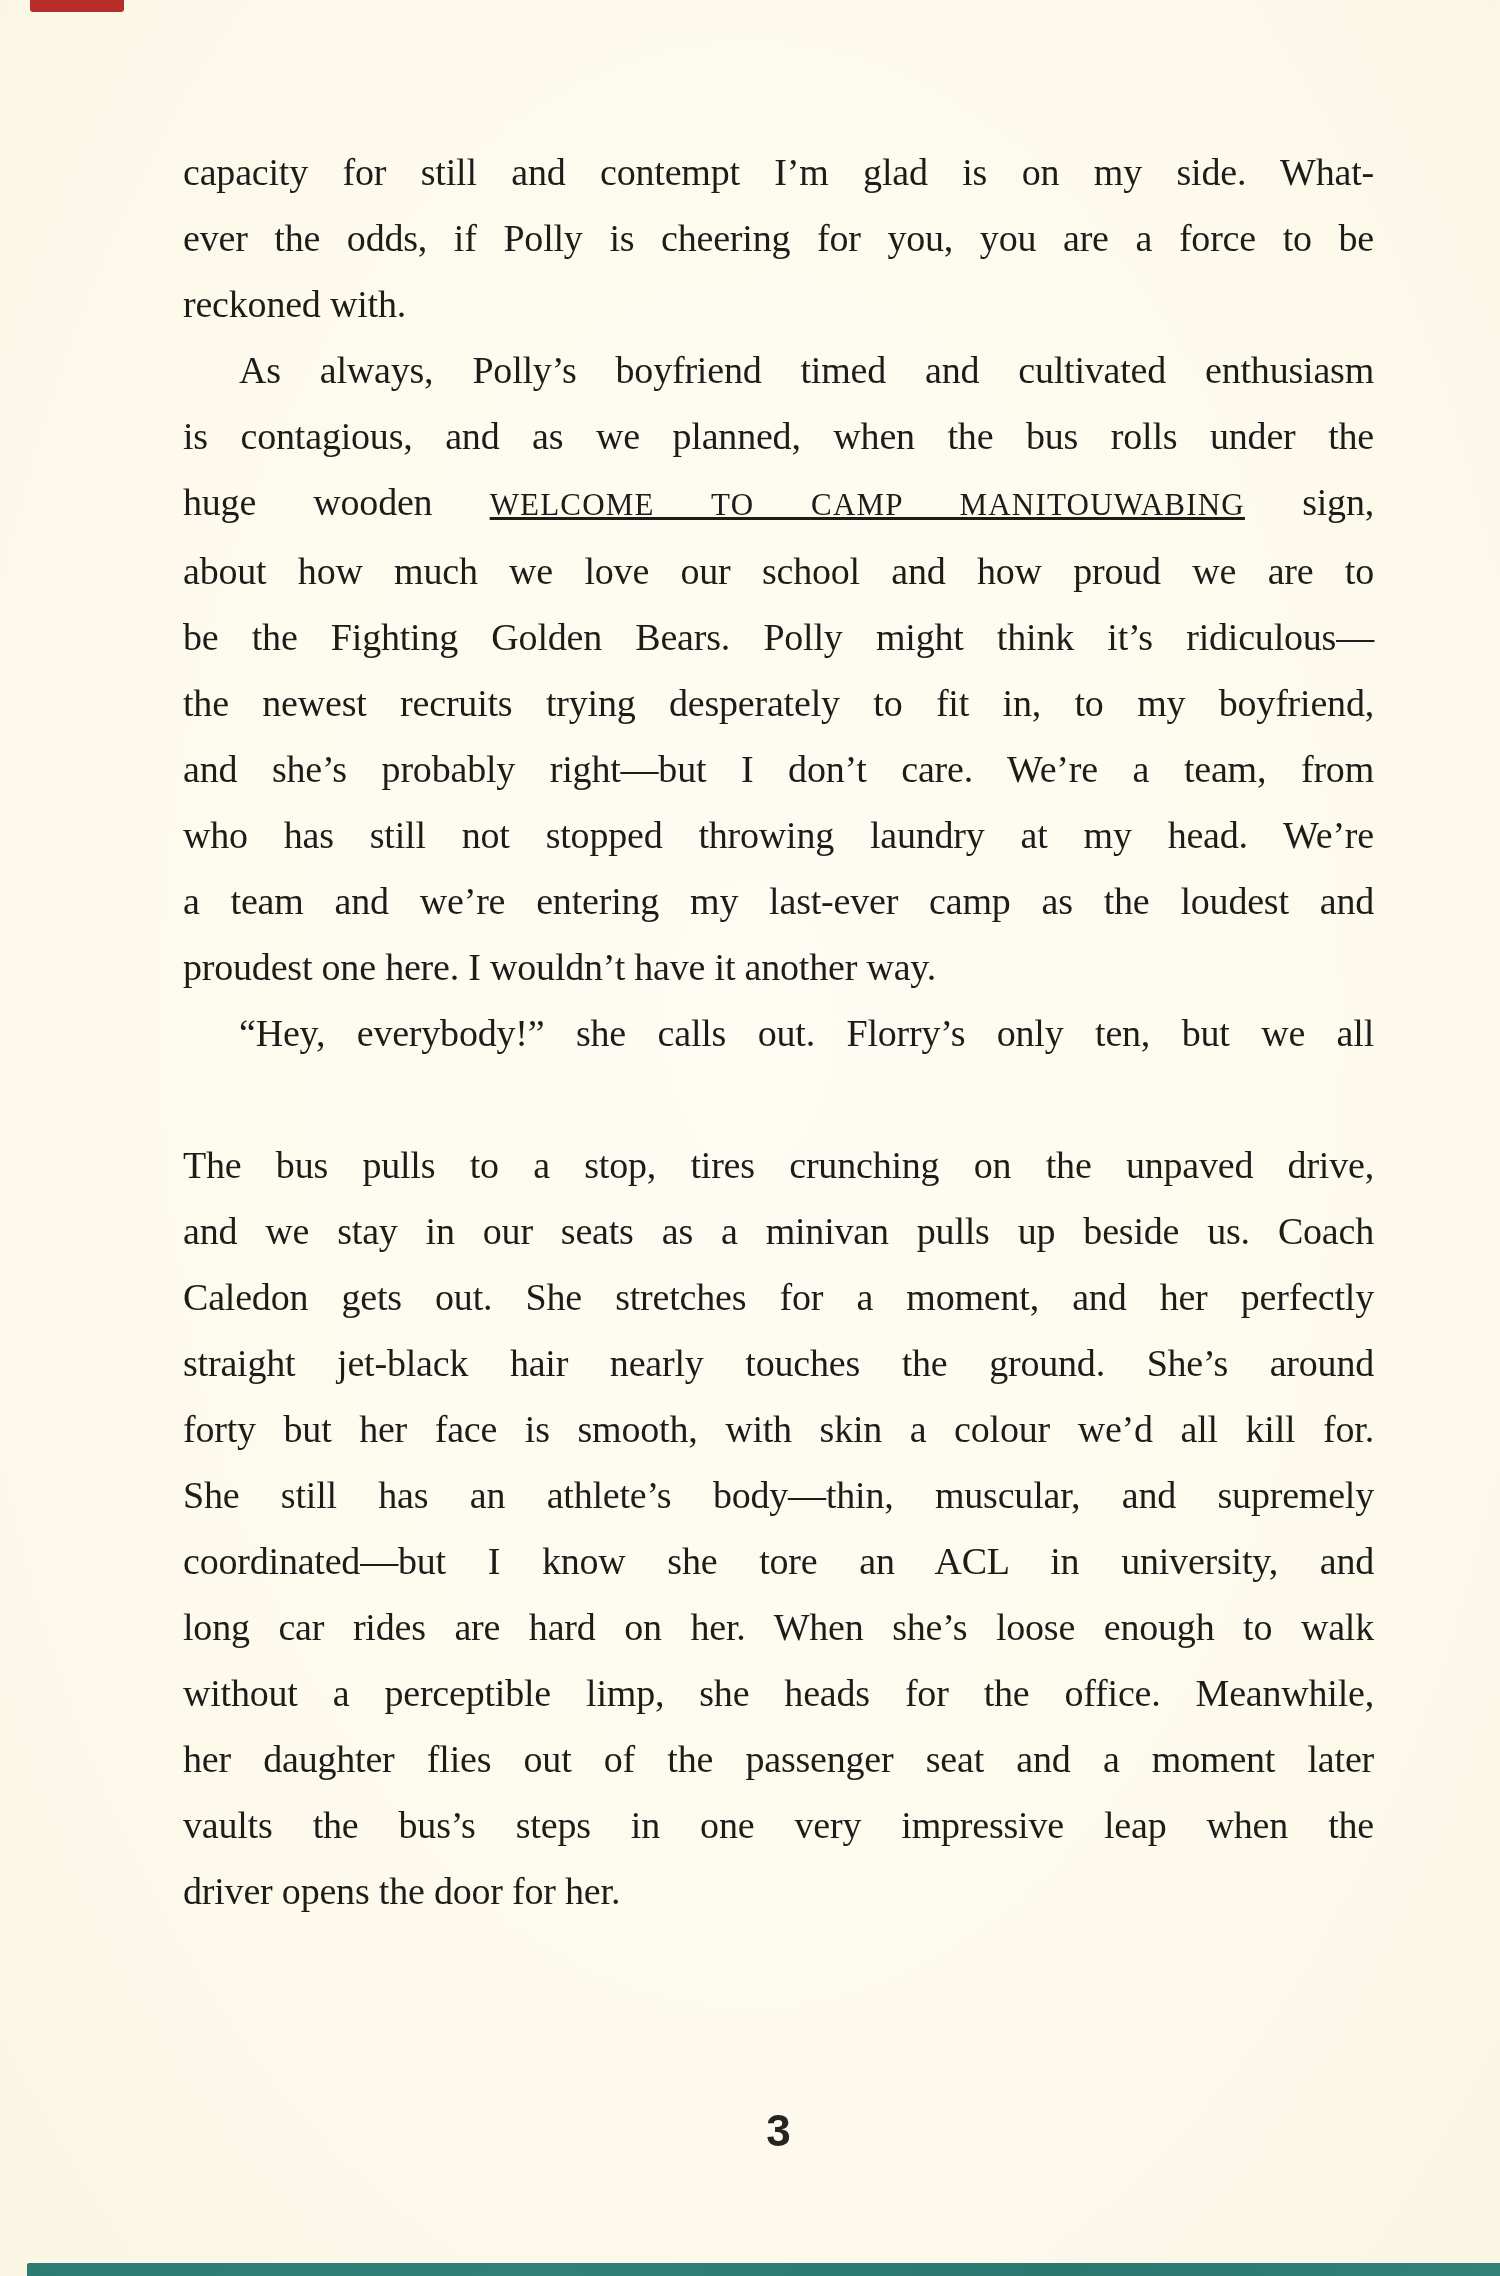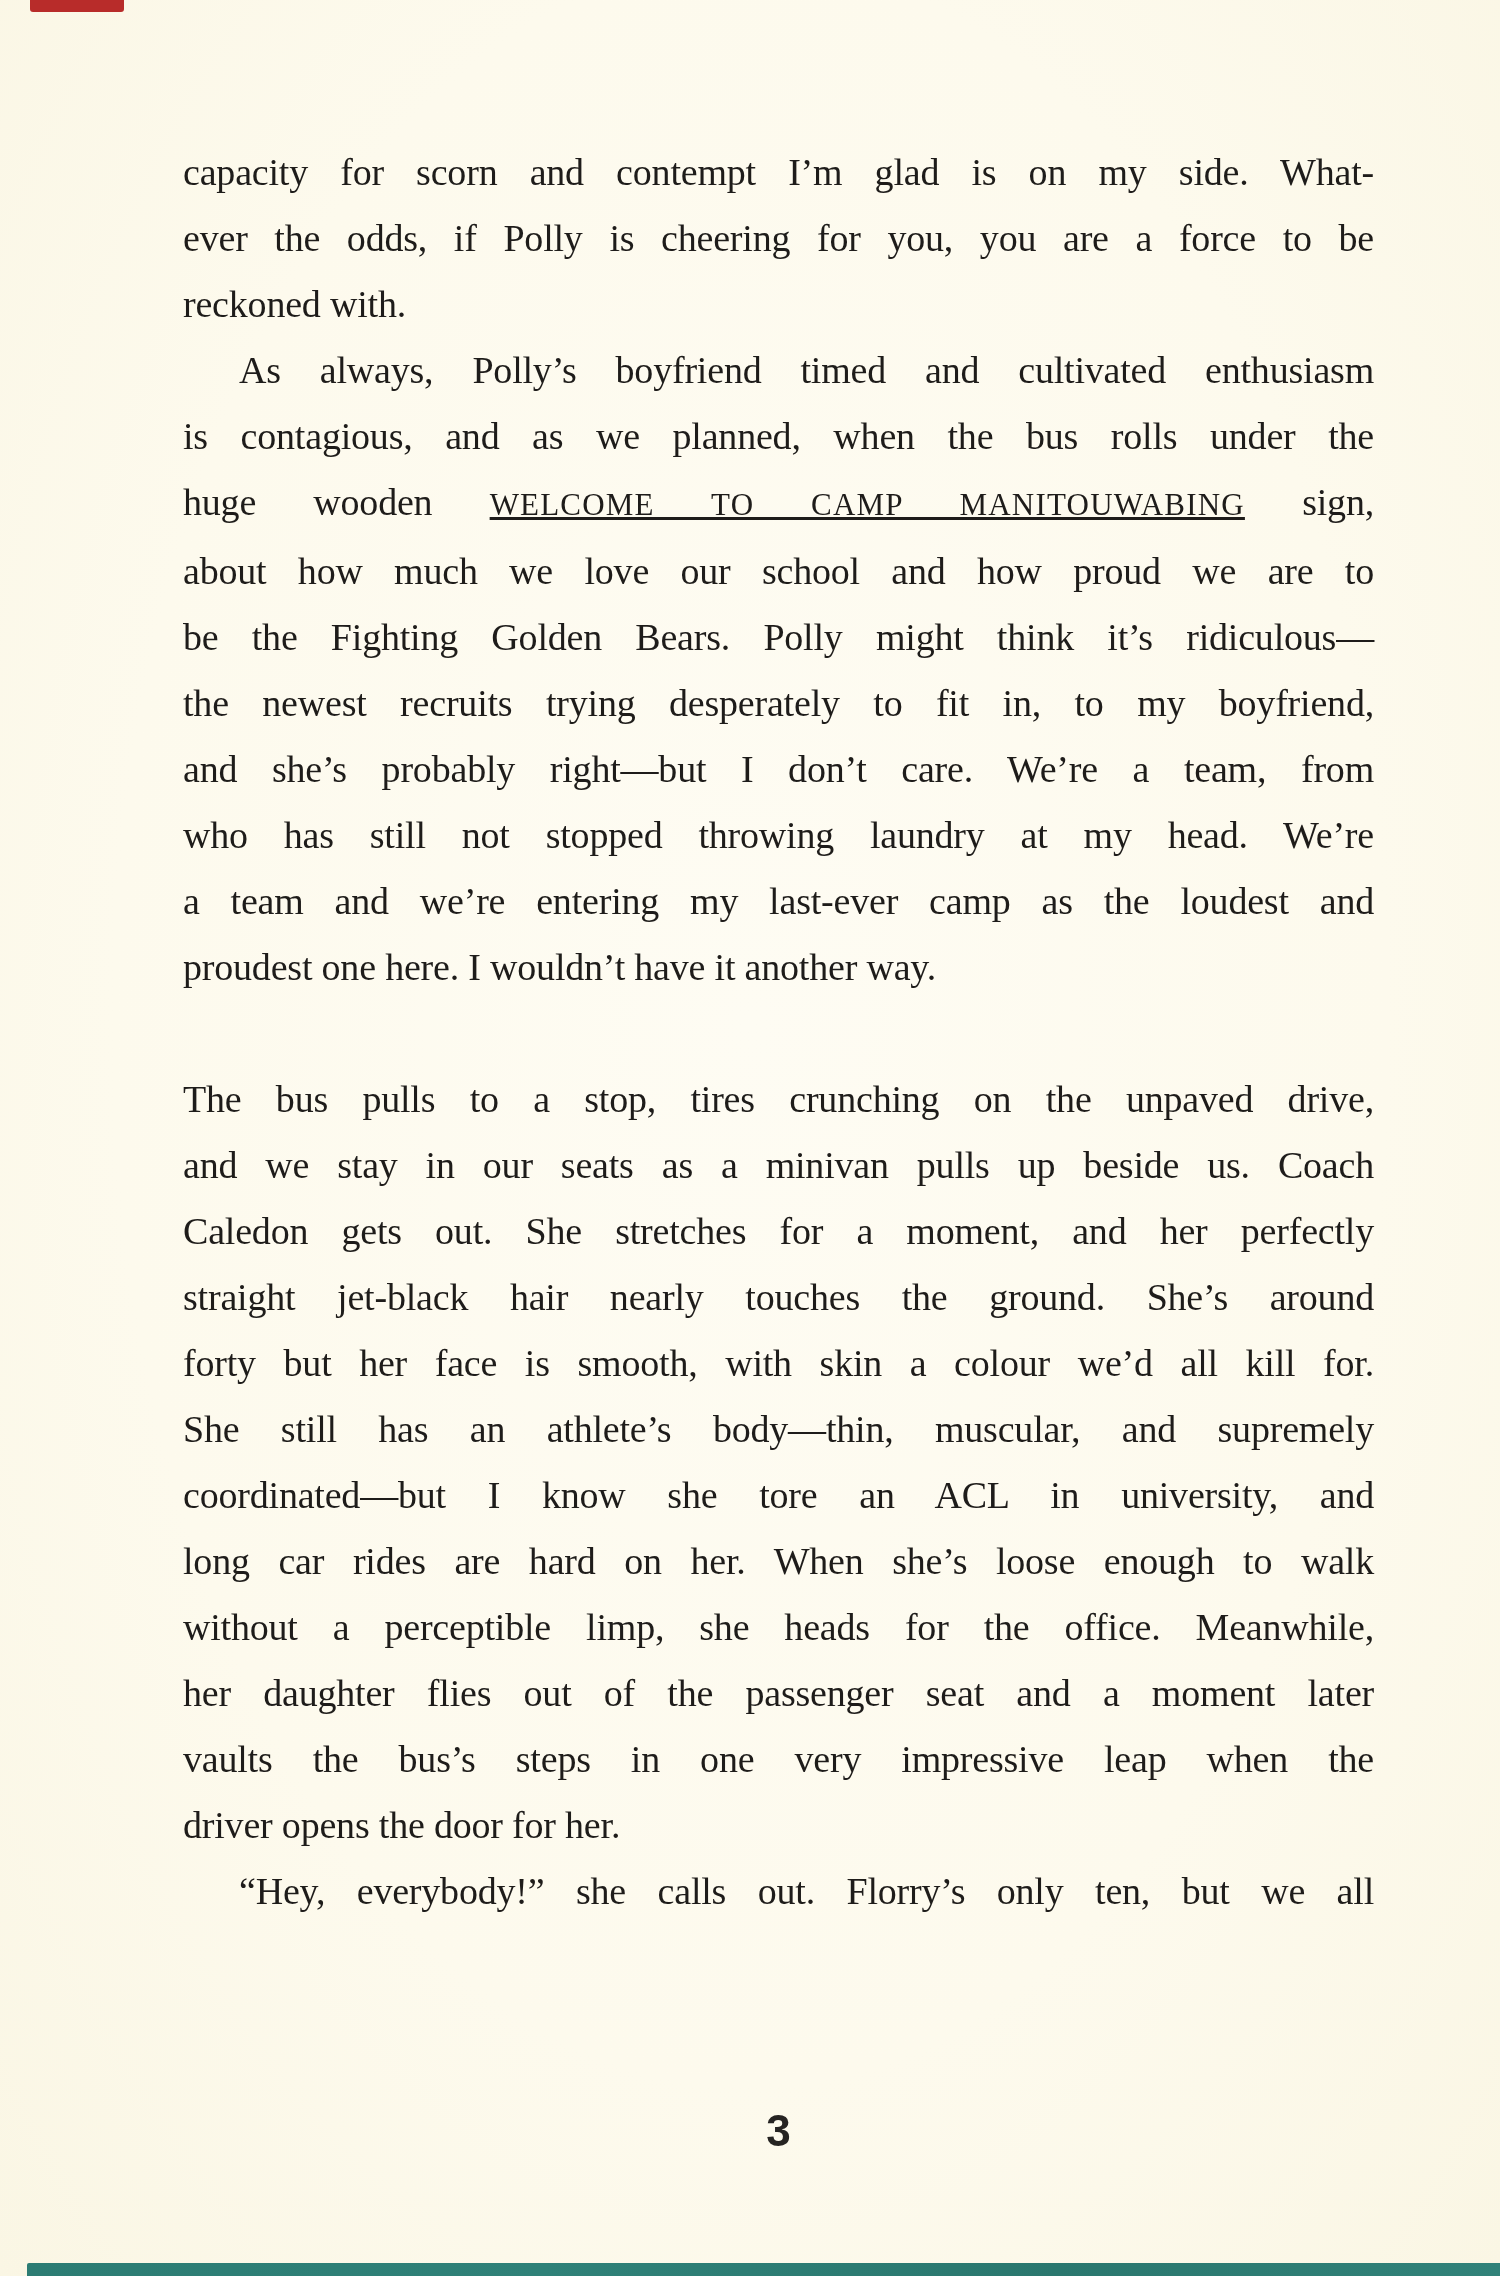--- a/index.html
+++ b/index.html
@@ -49,50 +49,50 @@
     color: #262422;
   }
 </style>
 </head>
 <body>
 
 <div class="scan-strip top"></div>
 
 <div class="text-block" id="text-block">
     <div class="para">
-      <div class="line">capacity for scorn and contempt I’m glad is on my side. What-</div>
+      <div class="line">capacity for still and contempt I’m glad is on my side. What-</div>
       <div class="line">ever the odds, if Polly is cheering for you, you are a force to be</div>
       <div class="line last-line">reckoned with.</div>
     </div>
     <div class="para">
       <div class="line indented">As always, Polly’s boyfriend timed and cultivated enthusiasm</div>
       <div class="line">is contagious, and as we planned, when the bus rolls under the</div>
       <div class="line">huge wooden <span class="caps">WELCOME TO CAMP MANITOUWABING</span> sign,</div>
       <div class="line">about how much we love our school and how proud we are to</div>
       <div class="line">be the Fighting Golden Bears. Polly might think it’s ridiculous—</div>
       <div class="line">the newest recruits trying desperately to fit in, to my boyfriend,</div>
       <div class="line">and she’s probably right—but I don’t care. We’re a team, from</div>
       <div class="line">who has still not stopped throwing laundry at my head. We’re</div>
       <div class="line">a team and we’re entering my last-ever camp as the loudest and</div>
       <div class="line last-line">proudest one here. I wouldn’t have it another way.</div>
     </div>
+    <div class="para">
+      <div class="line indented">“Hey, everybody!” she calls out. Florry’s only ten, but we all</div>
+    </div>
     <div class="para gap-before">
       <div class="line">The bus pulls to a stop, tires crunching on the unpaved drive,</div>
       <div class="line">and we stay in our seats as a minivan pulls up beside us. Coach</div>
       <div class="line">Caledon gets out. She stretches for a moment, and her perfectly</div>
       <div class="line">straight jet-black hair nearly touches the ground. She’s around</div>
       <div class="line">forty but her face is smooth, with skin a colour we’d all kill for.</div>
       <div class="line">She still has an athlete’s body—thin, muscular, and supremely</div>
       <div class="line">coordinated—but I know she tore an ACL in university, and</div>
       <div class="line">long car rides are hard on her. When she’s loose enough to walk</div>
       <div class="line">without a perceptible limp, she heads for the office. Meanwhile,</div>
       <div class="line">her daughter flies out of the passenger seat and a moment later</div>
       <div class="line">vaults the bus’s steps in one very impressive leap when the</div>
       <div class="line last-line">driver opens the door for her.</div>
     </div>
-    <div class="para">
-      <div class="line indented">“Hey, everybody!” she calls out. Florry’s only ten, but we all</div>
-    </div>
   </div>
 
 <div class="page-number">3</div>
 
 <div class="scan-strip bottom"></div>
 
 </body></html>

